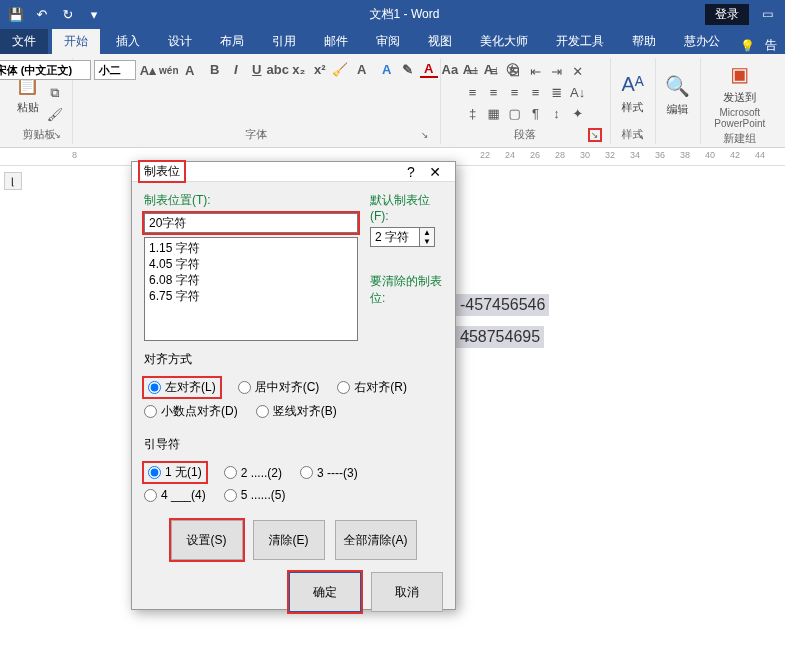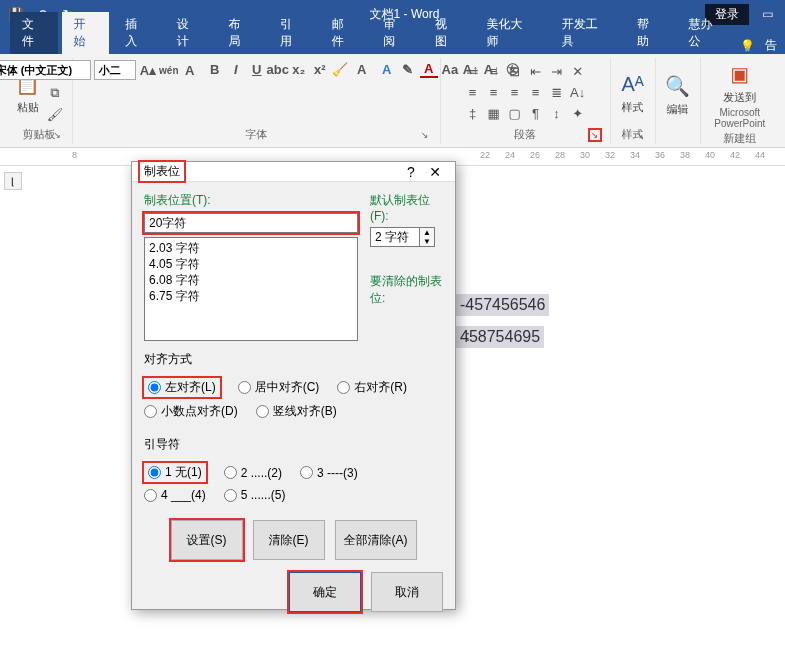--- a/index.html
+++ b/index.html
@@ -30,21 +30,20 @@
   .titlebar-right { display: flex; gap: 8px; align-items:center;}
   .login-btn { background:#0f172a; padding:2px 10px; font-size:12px; color:#fff;}
   .winbtn { width:22px;height:22px;display:flex;align-items:center;justify-content:center;color:#fff;}
 
   
   .tab-row {
     height: 26px;
     background: #2b579a;
     display: flex;
     align-items: flex-end;
-    padding-left: 10px;
     color: #fff;
     gap: 4px;
   }
   .tab {
     padding: 4px 12px;
     font-size: 12px;
     color: #fff;
   }
   .tab.active {
     background: #f3f3f3;
@@ -347,21 +346,21 @@
     <div class="dlg-spacer"></div>
     <div class="dlg-help">?</div>
     <div class="dlg-close">✕</div>
   </div>
   <div class="dlg-body">
     <div class="row">
       <div class="col">
         <span class="label">制表位置(T):</span>
         <input class="input red-outline" style="width: 214px;" value="20字符">
         <div class="tablist">
-          <div>2.03 字符</div>
+          <div>1.15 字符</div>
           <div>4.05 字符</div>
           <div>6.08 字符</div>
           <div>6.75 字符</div>
         </div>
       </div>
       <div class="col">
         <span class="label">默认制表位(F):</span>
         <div class="spin">
           <input class="input" value="2 字符" style="">
           <div class="spinbtns">

